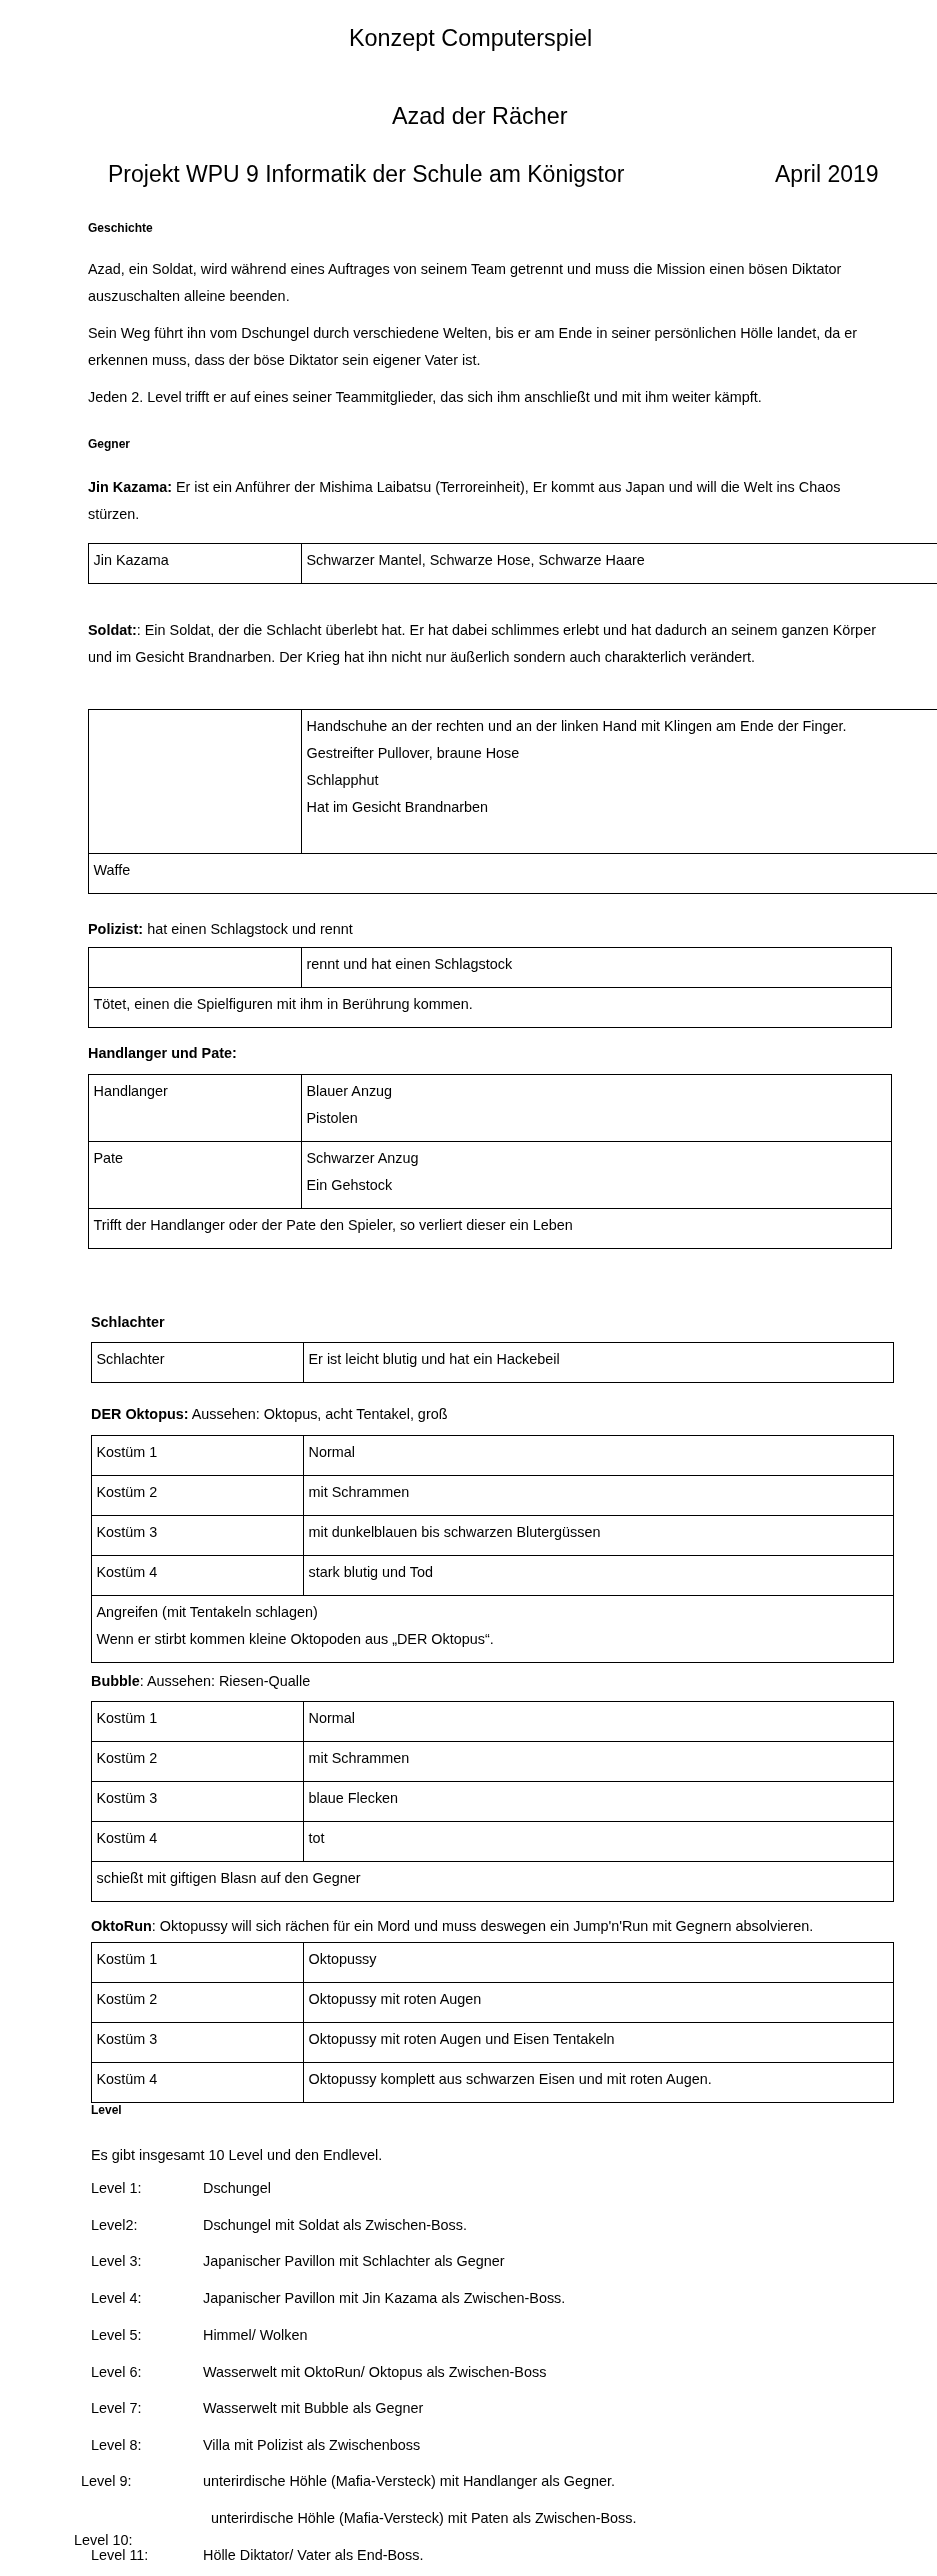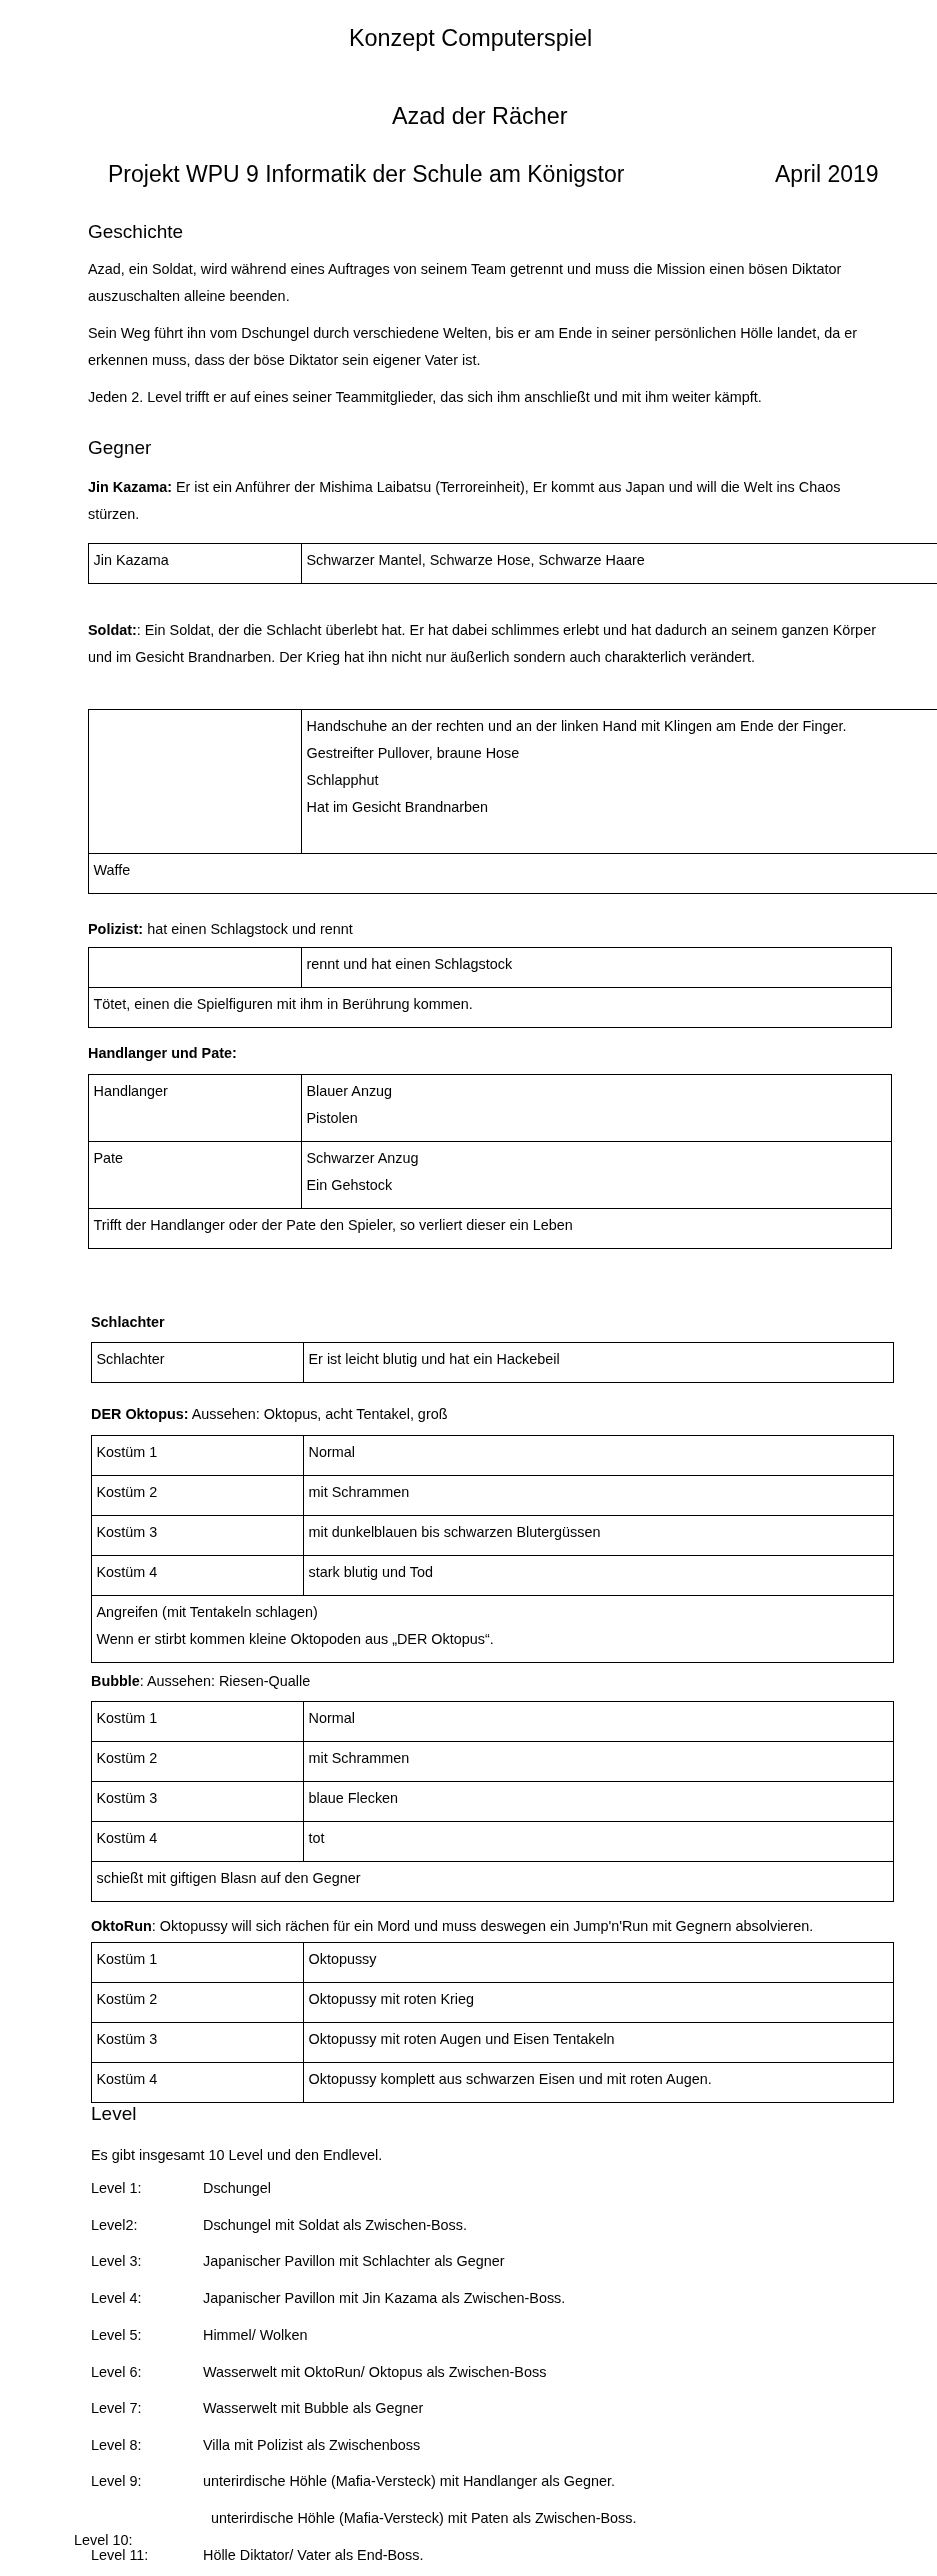--- a/index.html
+++ b/index.html
@@ -12,22 +12,22 @@
     color: #000000;
   }
   .abs { position: absolute; }
   .title {
     font-weight: normal;
     font-size: 23.4px;
     line-height: 1;
     white-space: nowrap;
   }
   .h2 {
-    font-weight: normal;
-    font-size: 19px;
+    font-weight: bold;
+    font-size: 12px;
     line-height: 1;
     white-space: nowrap;
   }
   .h3 {
     font-weight: bold;
     font-size: 14.4px;
     line-height: 1;
     white-space: nowrap;
   }
   .p {
@@ -228,21 +228,21 @@
       <col style="width:212px">
       <col>
     </colgroup>
   <tbody>
       <tr>
     <td>Kostüm 1</td>
     <td>Oktopussy</td>
   </tr>
   <tr>
     <td>Kostüm 2</td>
-    <td>Oktopussy mit roten Krieg</td>
+    <td>Oktopussy mit roten Augen</td>
   </tr>
   <tr>
     <td>Kostüm 3</td>
     <td>Oktopussy mit roten Augen und Eisen Tentakeln</td>
   </tr>
   <tr>
     <td>Kostüm 4</td>
     <td>Oktopussy komplett aus schwarzen Eisen und mit roten Augen.</td>
   </tr>
 </tbody>
@@ -261,20 +261,20 @@
     <div class="lvl-label" style="left: 91px; top: 2290px;">Level 4:</div>
     <div class="lvl-value" style="left: 203px; top: 2290px;">Japanischer Pavillon mit Jin Kazama als Zwischen-Boss.</div>
     <div class="lvl-label" style="left: 91px; top: 2327px;">Level 5:</div>
     <div class="lvl-value" style="left: 203px; top: 2327px;">Himmel/ Wolken</div>
     <div class="lvl-label" style="left: 91px; top: 2364px;">Level 6:</div>
     <div class="lvl-value" style="left: 203px; top: 2364px;">Wasserwelt mit OktoRun/ Oktopus als Zwischen-Boss</div>
     <div class="lvl-label" style="left: 91px; top: 2400px;">Level 7:</div>
     <div class="lvl-value" style="left: 203px; top: 2400px;">Wasserwelt mit Bubble als Gegner</div>
     <div class="lvl-label" style="left: 91px; top: 2437px;">Level 8:</div>
     <div class="lvl-value" style="left: 203px; top: 2437px;">Villa mit Polizist als Zwischenboss</div>
-    <div class="lvl-label" style="left: 91px; top: 2473px;">Level 9:</div>
+    <div class="lvl-label" style="left: 81px; top: 2473px;">Level 9:</div>
     <div class="lvl-value" style="left: 203px; top: 2473px;">unterirdische Höhle (Mafia-Versteck) mit Handlanger als Gegner.</div>
     <div class="lvl-label" style="left: 74px; top: 2510px; margin-top: 22px;">Level 10:</div>
     <div class="lvl-value" style="left: 203px; top: 2510px; margin-left: 8px;">unterirdische Höhle (Mafia-Versteck) mit Paten als Zwischen-Boss.</div>
     <div class="lvl-label" style="left: 91px; top: 2547px;">Level 11:</div>
     <div class="lvl-value" style="left: 203px; top: 2547px;">Hölle Diktator/ Vater  als End-Boss.</div>
   </div>
 
 
 </body></html>

